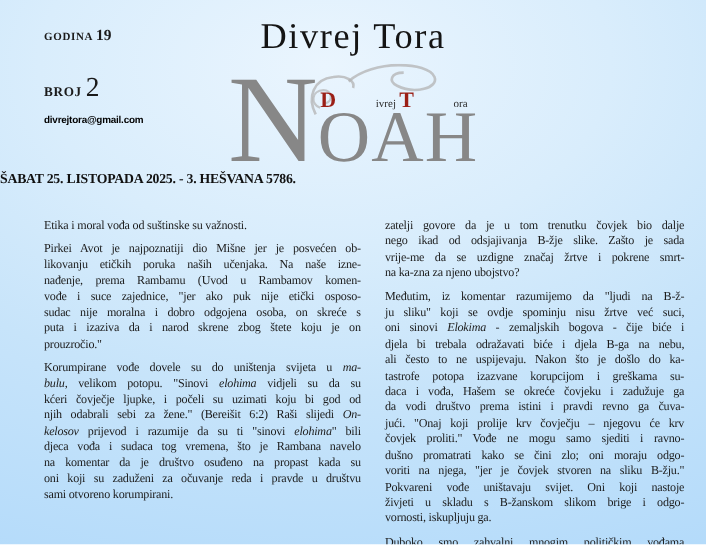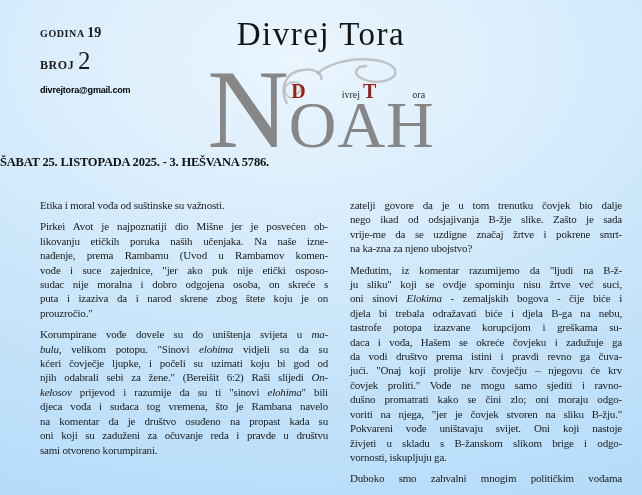--- a/index.html
+++ b/index.html
@@ -9,21 +9,21 @@
     color:#1a1a1a;
   }
   .page{
     position:relative;width:642px;height:495px;overflow:hidden;
     background:radial-gradient(ellipse 135% 110% at 46% 12%, #eaf5fe 0%, #d9edfc 30%, #c7e4fa 55%, #aed8fa 100%);
   }
   
   .mast-left{position:absolute;left:40px;top:26px;line-height:1;}
   .godina-line{font-weight:bold;font-size:10px;letter-spacing:.6px;}
   .godina-line .val{font-size:14px;letter-spacing:0;}
-  .broj-line{margin-top:8px;font-weight:bold;font-size:12px;letter-spacing:.6px;}
+  .broj-line{margin-top:27px;font-weight:bold;font-size:12px;letter-spacing:.6px;}
   .broj-line .val{font-size:25px;font-weight:normal;letter-spacing:0;}
   .email{margin-top:13px;font-family:"Liberation Sans",sans-serif;font-weight:bold;font-size:9px;letter-spacing:-.2px;color:#000;text-align:center;}
   
   .main-title{
     position:absolute;left:0;right:0;top:16px;text-align:center;
     font-size:33px;letter-spacing:1.5px;color:#141414;font-weight:400;
   }
   
   .noah-block{position:absolute;left:0;right:0;top:52px;display:flex;justify-content:center;}
   .noah-word{position:relative;display:flex;align-items:baseline;color:#878787;}
@@ -120,20 +120,21 @@
         <div class="line">zatelji govore da je u tom trenutku čovjek bio dalje</div>
         <div class="line">nego ikad od odsjajivanja B-žje slike. Zašto je sada</div>
         <div class="line">vrije-me da se uzdigne značaj žrtve i pokrene smrt-</div>
         <div class="line endline">na ka-zna za njeno ubojstvo?</div>
       </div>
       <div class="para">
         <div class="line">Međutim, iz komentar razumijemo da "ljudi na B-ž-</div>
         <div class="line">ju sliku" koji se ovdje spominju nisu žrtve već suci,</div>
         <div class="line">oni sinovi <i>Elokima</i> - zemaljskih bogova - čije biće i</div>
         <div class="line">djela bi trebala odražavati biće i djela B-ga na nebu,</div>
+        <div class="line">ali često to ne uspijevaju. Nakon što je došlo do ka-</div>
         <div class="line">tastrofe potopa izazvane korupcijom i greškama su-</div>
         <div class="line">daca i vođa, Hašem se okreće čovjeku i zadužuje ga</div>
         <div class="line">da vodi društvo prema istini i pravdi revno ga čuva-</div>
         <div class="line">jući. "Onaj koji prolije krv čovječju – njegovu će krv</div>
         <div class="line">čovjek proliti." Vođe ne mogu samo sjediti i ravno-</div>
         <div class="line">dušno promatrati kako se čini zlo; oni moraju odgo-</div>
         <div class="line">voriti na njega, "jer je čovjek stvoren na sliku B-žju."</div>
         <div class="line">Pokvareni vođe uništavaju svijet. Oni koji nastoje</div>
         <div class="line">živjeti u skladu s B-žanskom slikom brige i odgo-</div>
         <div class="line endline">vornosti, iskupljuju ga.</div>

